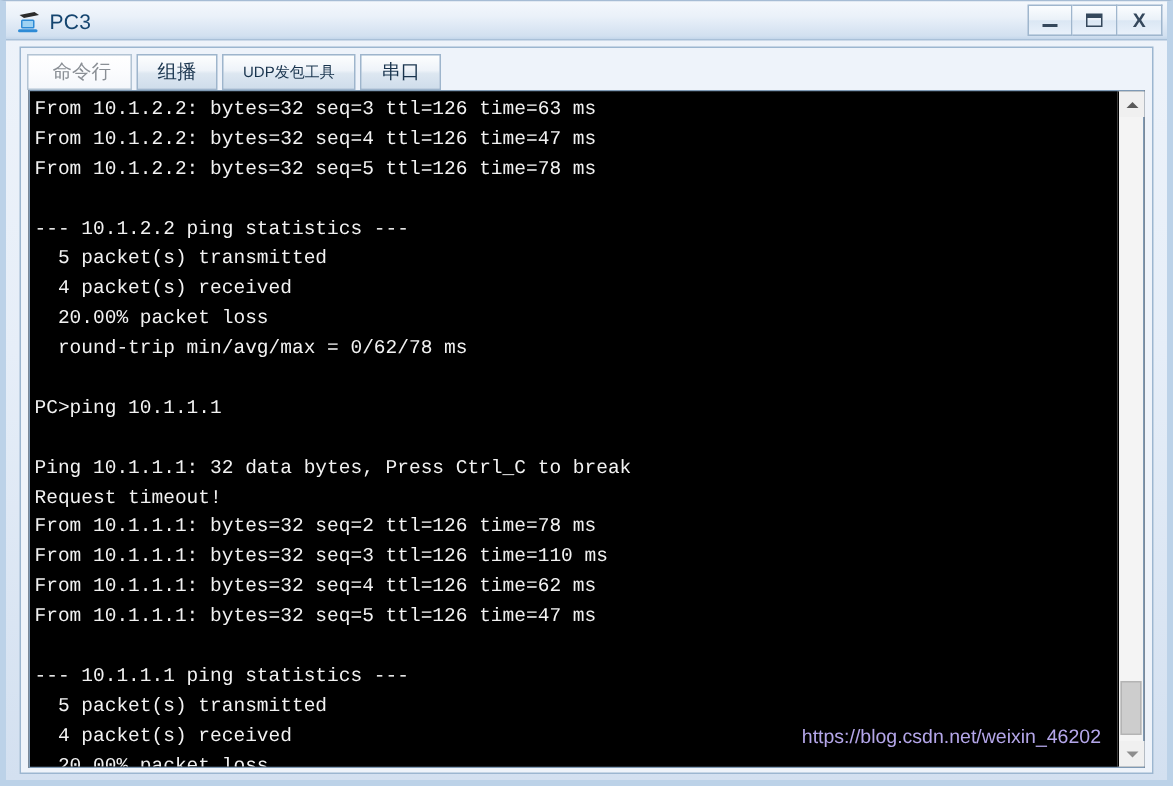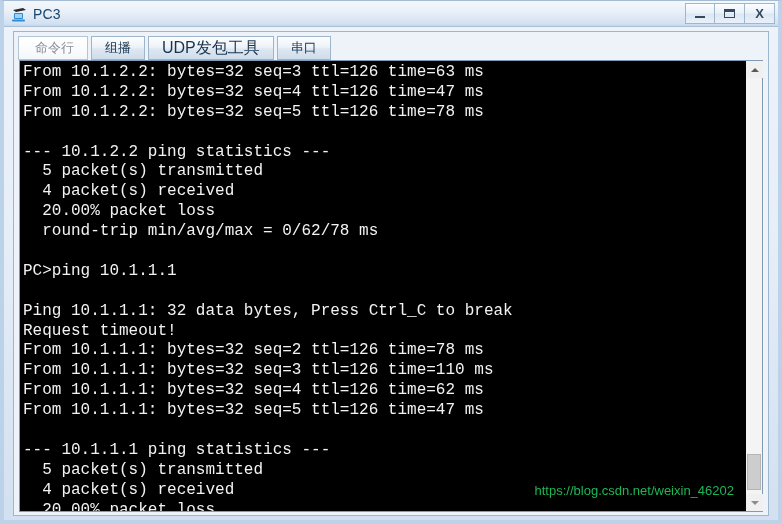--- a/index.html
+++ b/index.html
@@ -141,21 +141,21 @@
     white-space: nowrap;
   }
 
   .tab.active {
     color: #8a8f95;
     background: linear-gradient(to bottom, #ffffff 0%, #fbfcfe 50%, #f4f7fb 100%);
     border-color: #b3c4d4;
     padding-left: 16px;
   }
 
-  .tab.small { font-size: 16px; }
+  .tab.small { font-size: 10px; }
 
   
   #terminal-wrap {
     position: absolute;
     left: 5px;
     top: 28px;
     width: 744px;
     height: 452px;
     box-sizing: border-box;
     background: #000000;
@@ -166,21 +166,21 @@
   #terminal {
     flex: 1 1 auto;
     position: relative;
     background: #000000;
     overflow: hidden;
     padding: 2px 0 0 3px;
   }
 
   #terminal-lines {
     font-family: "Liberation Mono", "DejaVu Sans Mono", monospace;
-    font-size: 16px;
+    font-size: 13px;
     line-height: 19.9px;
     color: #f2f2f2;
     white-space: pre;
     letter-spacing: 0px;
   }
 
   .tline { height: 19.9px; }
 
   
   #scrollbar {
@@ -235,21 +235,21 @@
     box-sizing: border-box;
   }
 
   
   #watermark {
     position: absolute;
     right: 28px;
     bottom: 13px;
     font-family: "Liberation Sans", sans-serif;
     font-size: 13px;
-    color: #22c55e;
+    color: #c4b5fd;
     opacity: 0.92;
     white-space: nowrap;
     pointer-events: none;
   }
 </style>
 </head>
 <body>
 
 <div id="window">
 

